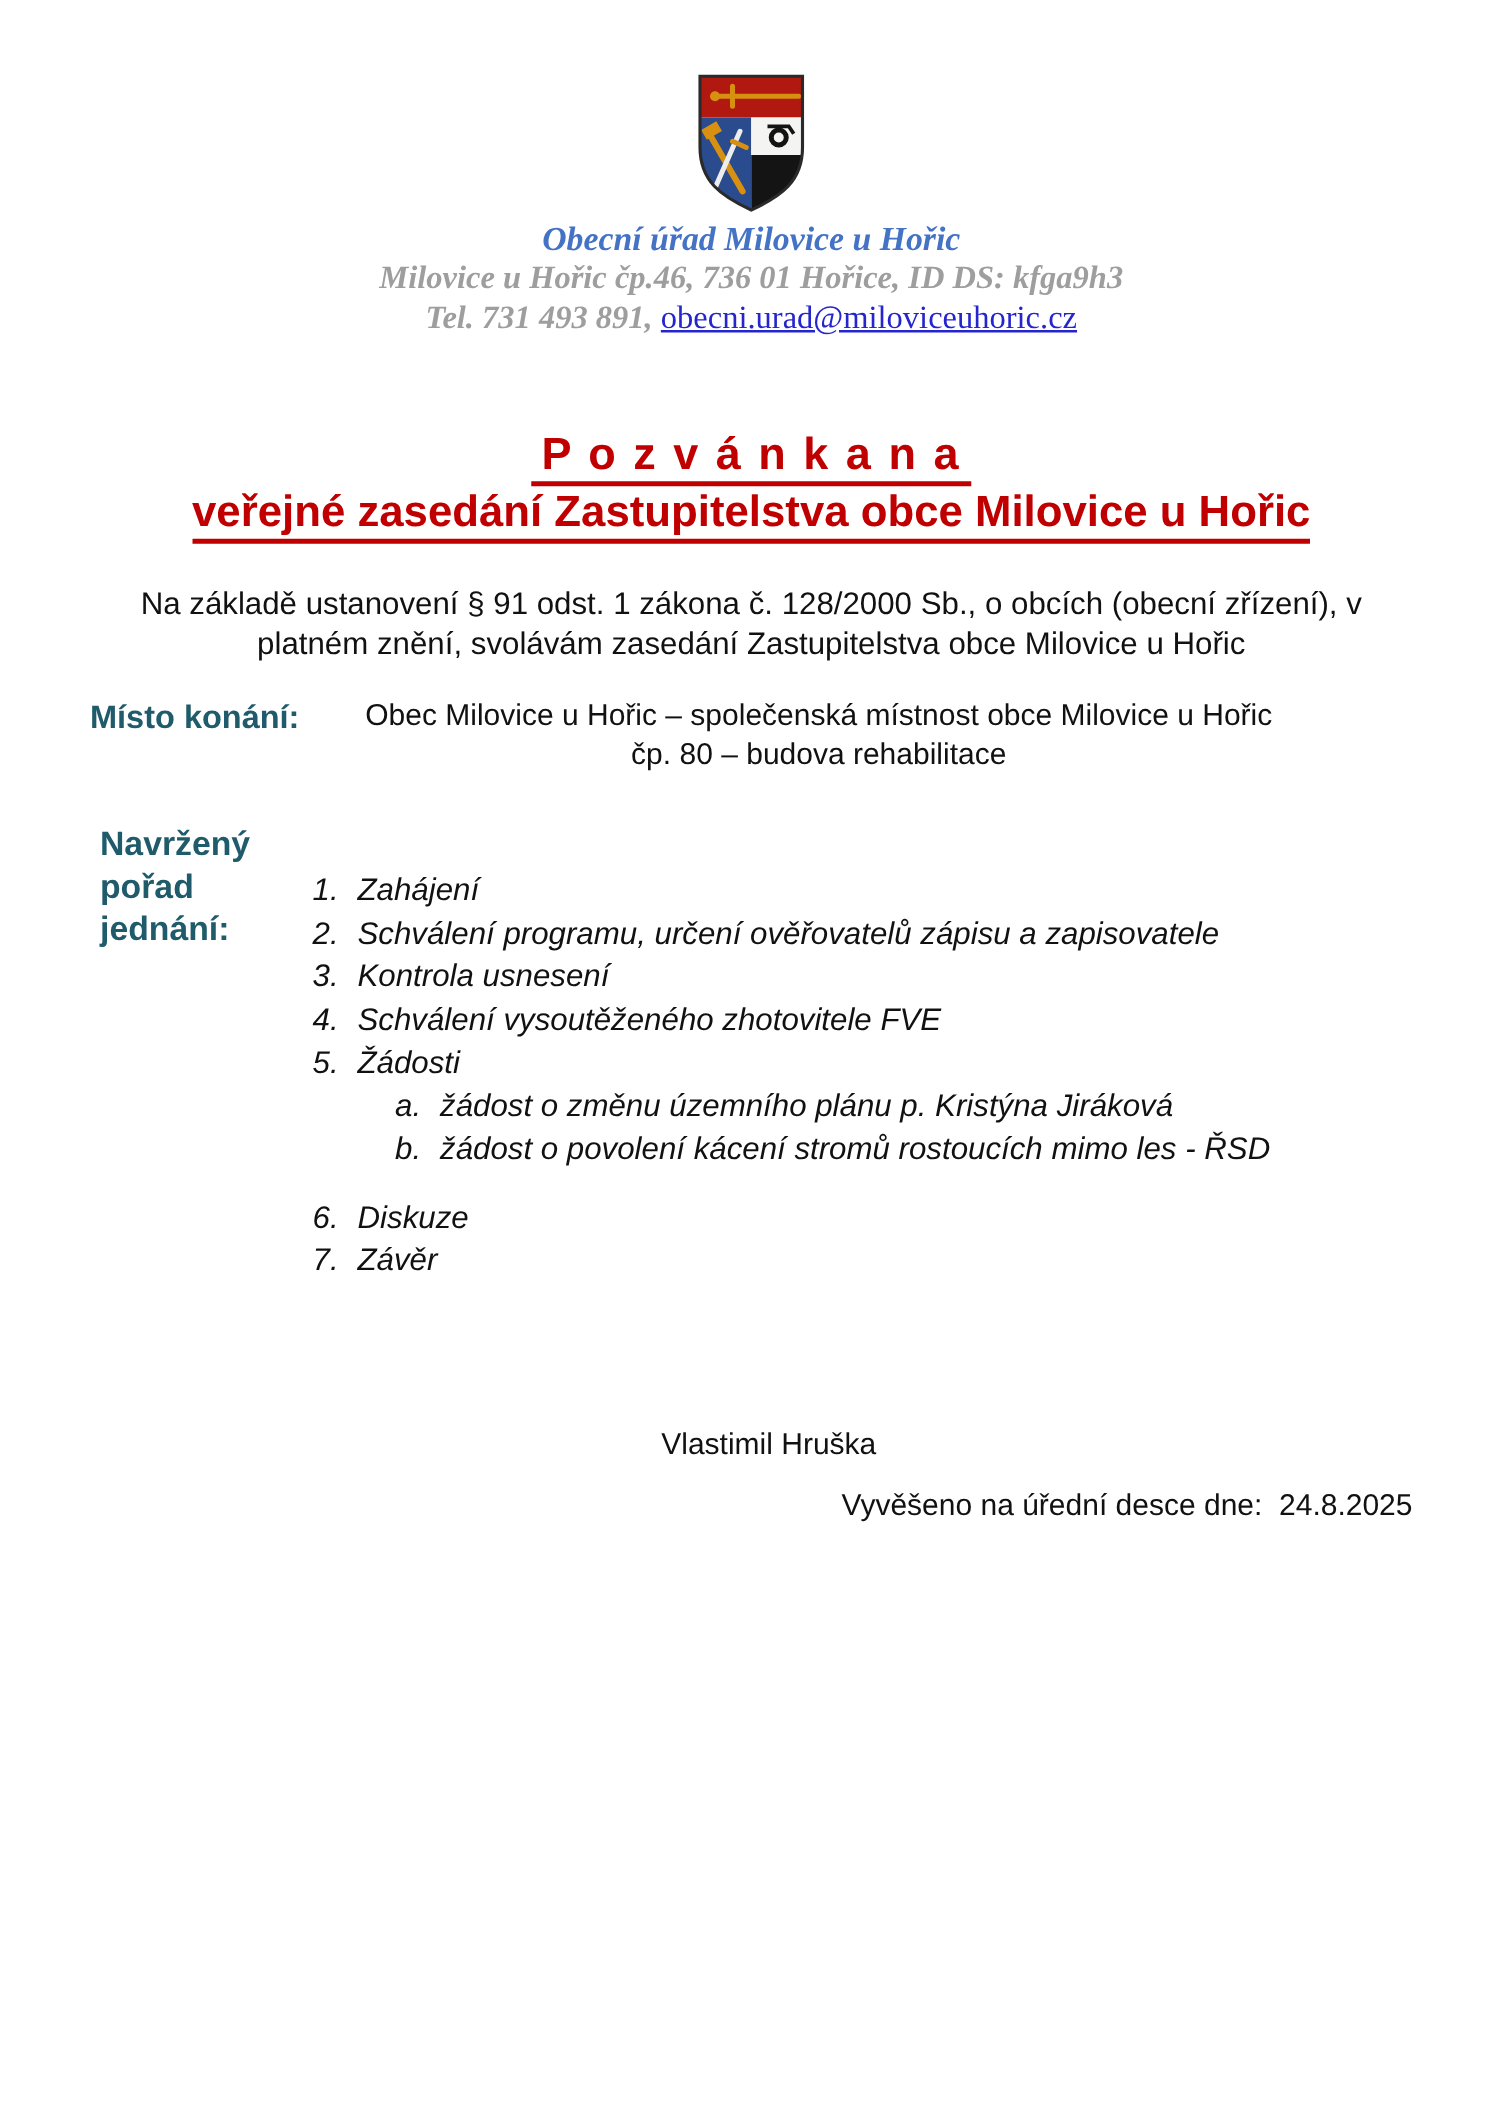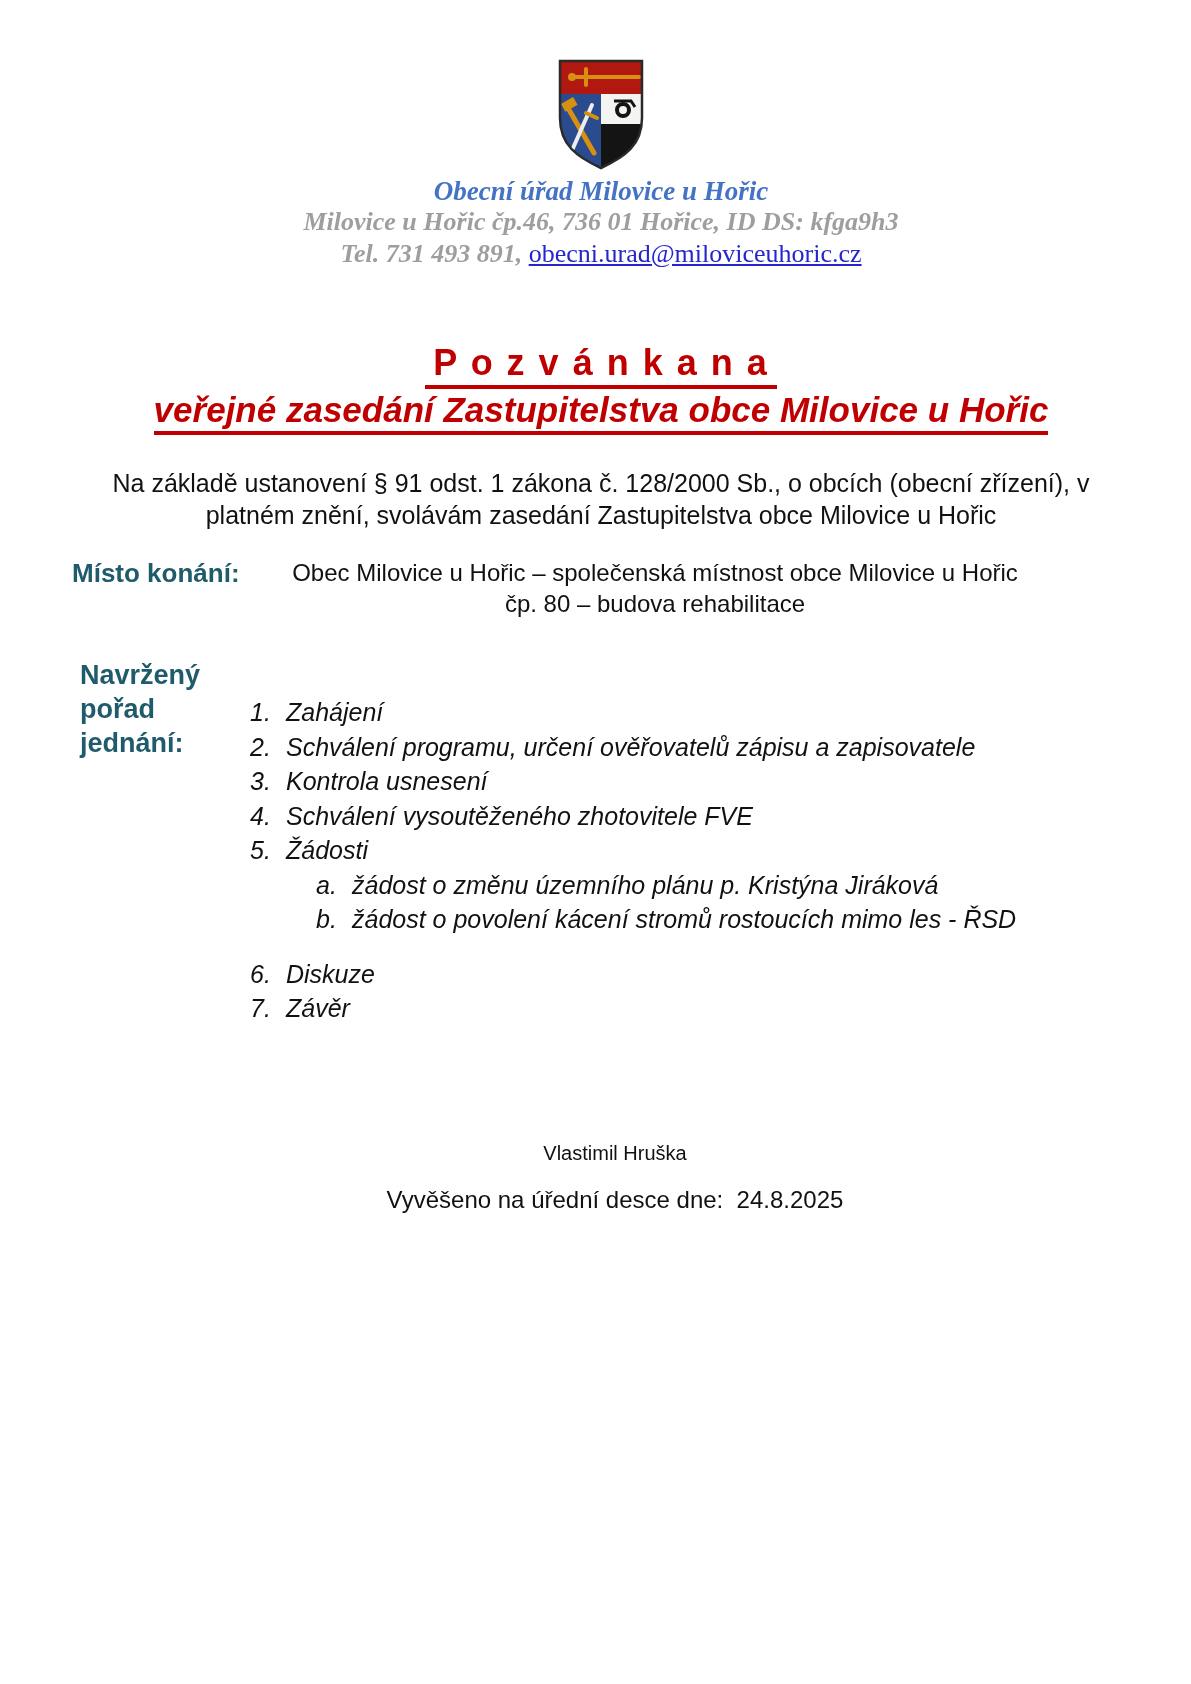--- a/index.html
+++ b/index.html
@@ -61,21 +61,20 @@
     font-size: 36px;
     letter-spacing: 2px;
     border-bottom: 4px solid #C00000;
     padding: 0 8px 2px 8px;
     line-height: 1.1;
   }
   .title-line2 {
     display: inline-block;
     color: #C00000;
     font-weight: bold;
-    font-style: italic;
     font-size: 35px;
     border-bottom: 4px solid #C00000;
     padding-bottom: 2px;
     margin-top: 2px;
     line-height: 1.1;
   }
 
   
   .intro {
     margin: 32px auto 0 auto;
@@ -150,28 +149,28 @@
     margin-left: 66px;
     color: #111;
   }
   .agenda-subitem .num { width: 36px; flex: 0 0 36px; }
   .agenda-gap { height: 20px; }
 
   
   .signature {
     margin-top: 110px;
     text-align: center;
-    font-size: 20px;
+    font-size: 24px;
     line-height: 1.3;
     color: #111;
     padding-left: 28px;
   }
   .posted {
     margin-top: 20px;
-    text-align: center;
+    text-align: right;
     font-size: 24px;
     color: #111;
     padding-left: 28px;
     white-space: pre;
   }
 </style>
 </head>
 <body>
 
 <div class="page">

